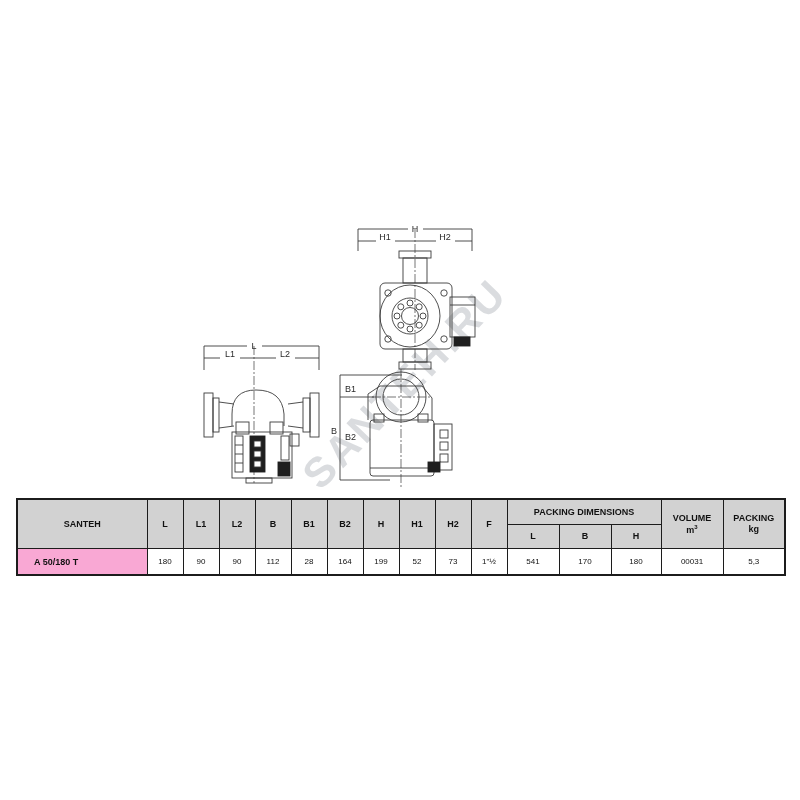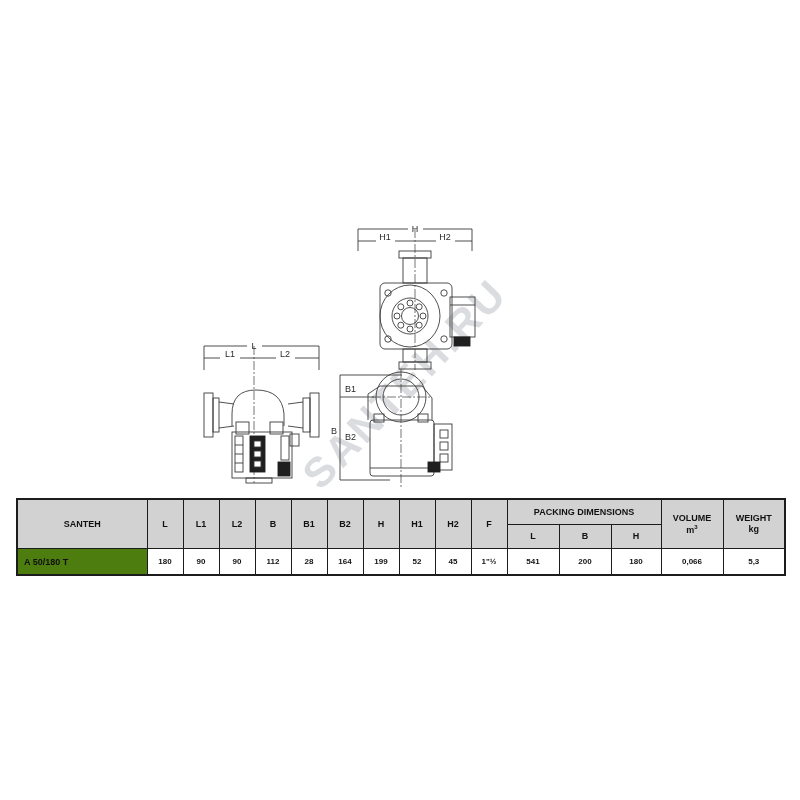--- a/index.html
+++ b/index.html
@@ -38,24 +38,24 @@
   table.dims th, table.dims td{
     border:1px solid #1c1c1c;text-align:center;vertical-align:middle;
     padding:0;color:#111;
   }
   table.dims thead th{
     background:#d2d2d2;font-size:9px;font-weight:bold;line-height:1.2;
   }
   table.dims thead tr.r1 th{height:24px;}
   table.dims thead tr.r2 th{height:23px;}
   table.dims tbody td{
-    background:#ffffff;font-size:8px;font-weight:bold;height:25px;
+    background:#ffffff;font-size:8px;font-weight:normal;height:25px;
   }
   table.dims td.model-cell{
-    background:#4d7c0f;font-weight:bold;font-size:9px;text-align:left;padding-left:6px;
+    background:#f9a8d4;font-weight:bold;font-size:9px;text-align:left;padding-left:16px;
   }
   table.dims sup{font-size:6px;}
 </style>
 </head>
 <body>
 
 <div class="canvas">
 
   <div class="watermark">SANTEH.RU</div>
 
@@ -207,45 +207,45 @@
         <th rowspan="2">H</th>
         <th rowspan="2">H1</th>
         <th rowspan="2">H2</th>
         <th rowspan="2">F</th>
         <th colspan="3">PACKING DIMENSIONS</th>
         <th rowspan="2">
           <span>VOLUME</span><br>
           <span>m</span><sup>3</sup>
         </th>
         <th rowspan="2">
-          <span>WEIGHT</span><br>
+          <span>PACKING</span><br>
           <span>kg</span>
         </th>
       </tr>
       <tr class="r2">
         <th>L</th>
         <th>B</th>
         <th>H</th>
       </tr>
     </thead>
     <tbody>
       <tr>
         <td class="model-cell">A 50/180 T</td>
         <td>180</td>
         <td>90</td>
         <td>90</td>
         <td>112</td>
         <td>28</td>
         <td>164</td>
         <td>199</td>
         <td>52</td>
-        <td>45</td>
+        <td>73</td>
         <td>1"½</td>
         <td>541</td>
-        <td>200</td>
+        <td>170</td>
         <td>180</td>
-        <td>0,066</td>
+        <td>00031</td>
         <td>5,3</td>
       </tr>
     </tbody>
   </table>
 
 </div>
 
 </body></html>

